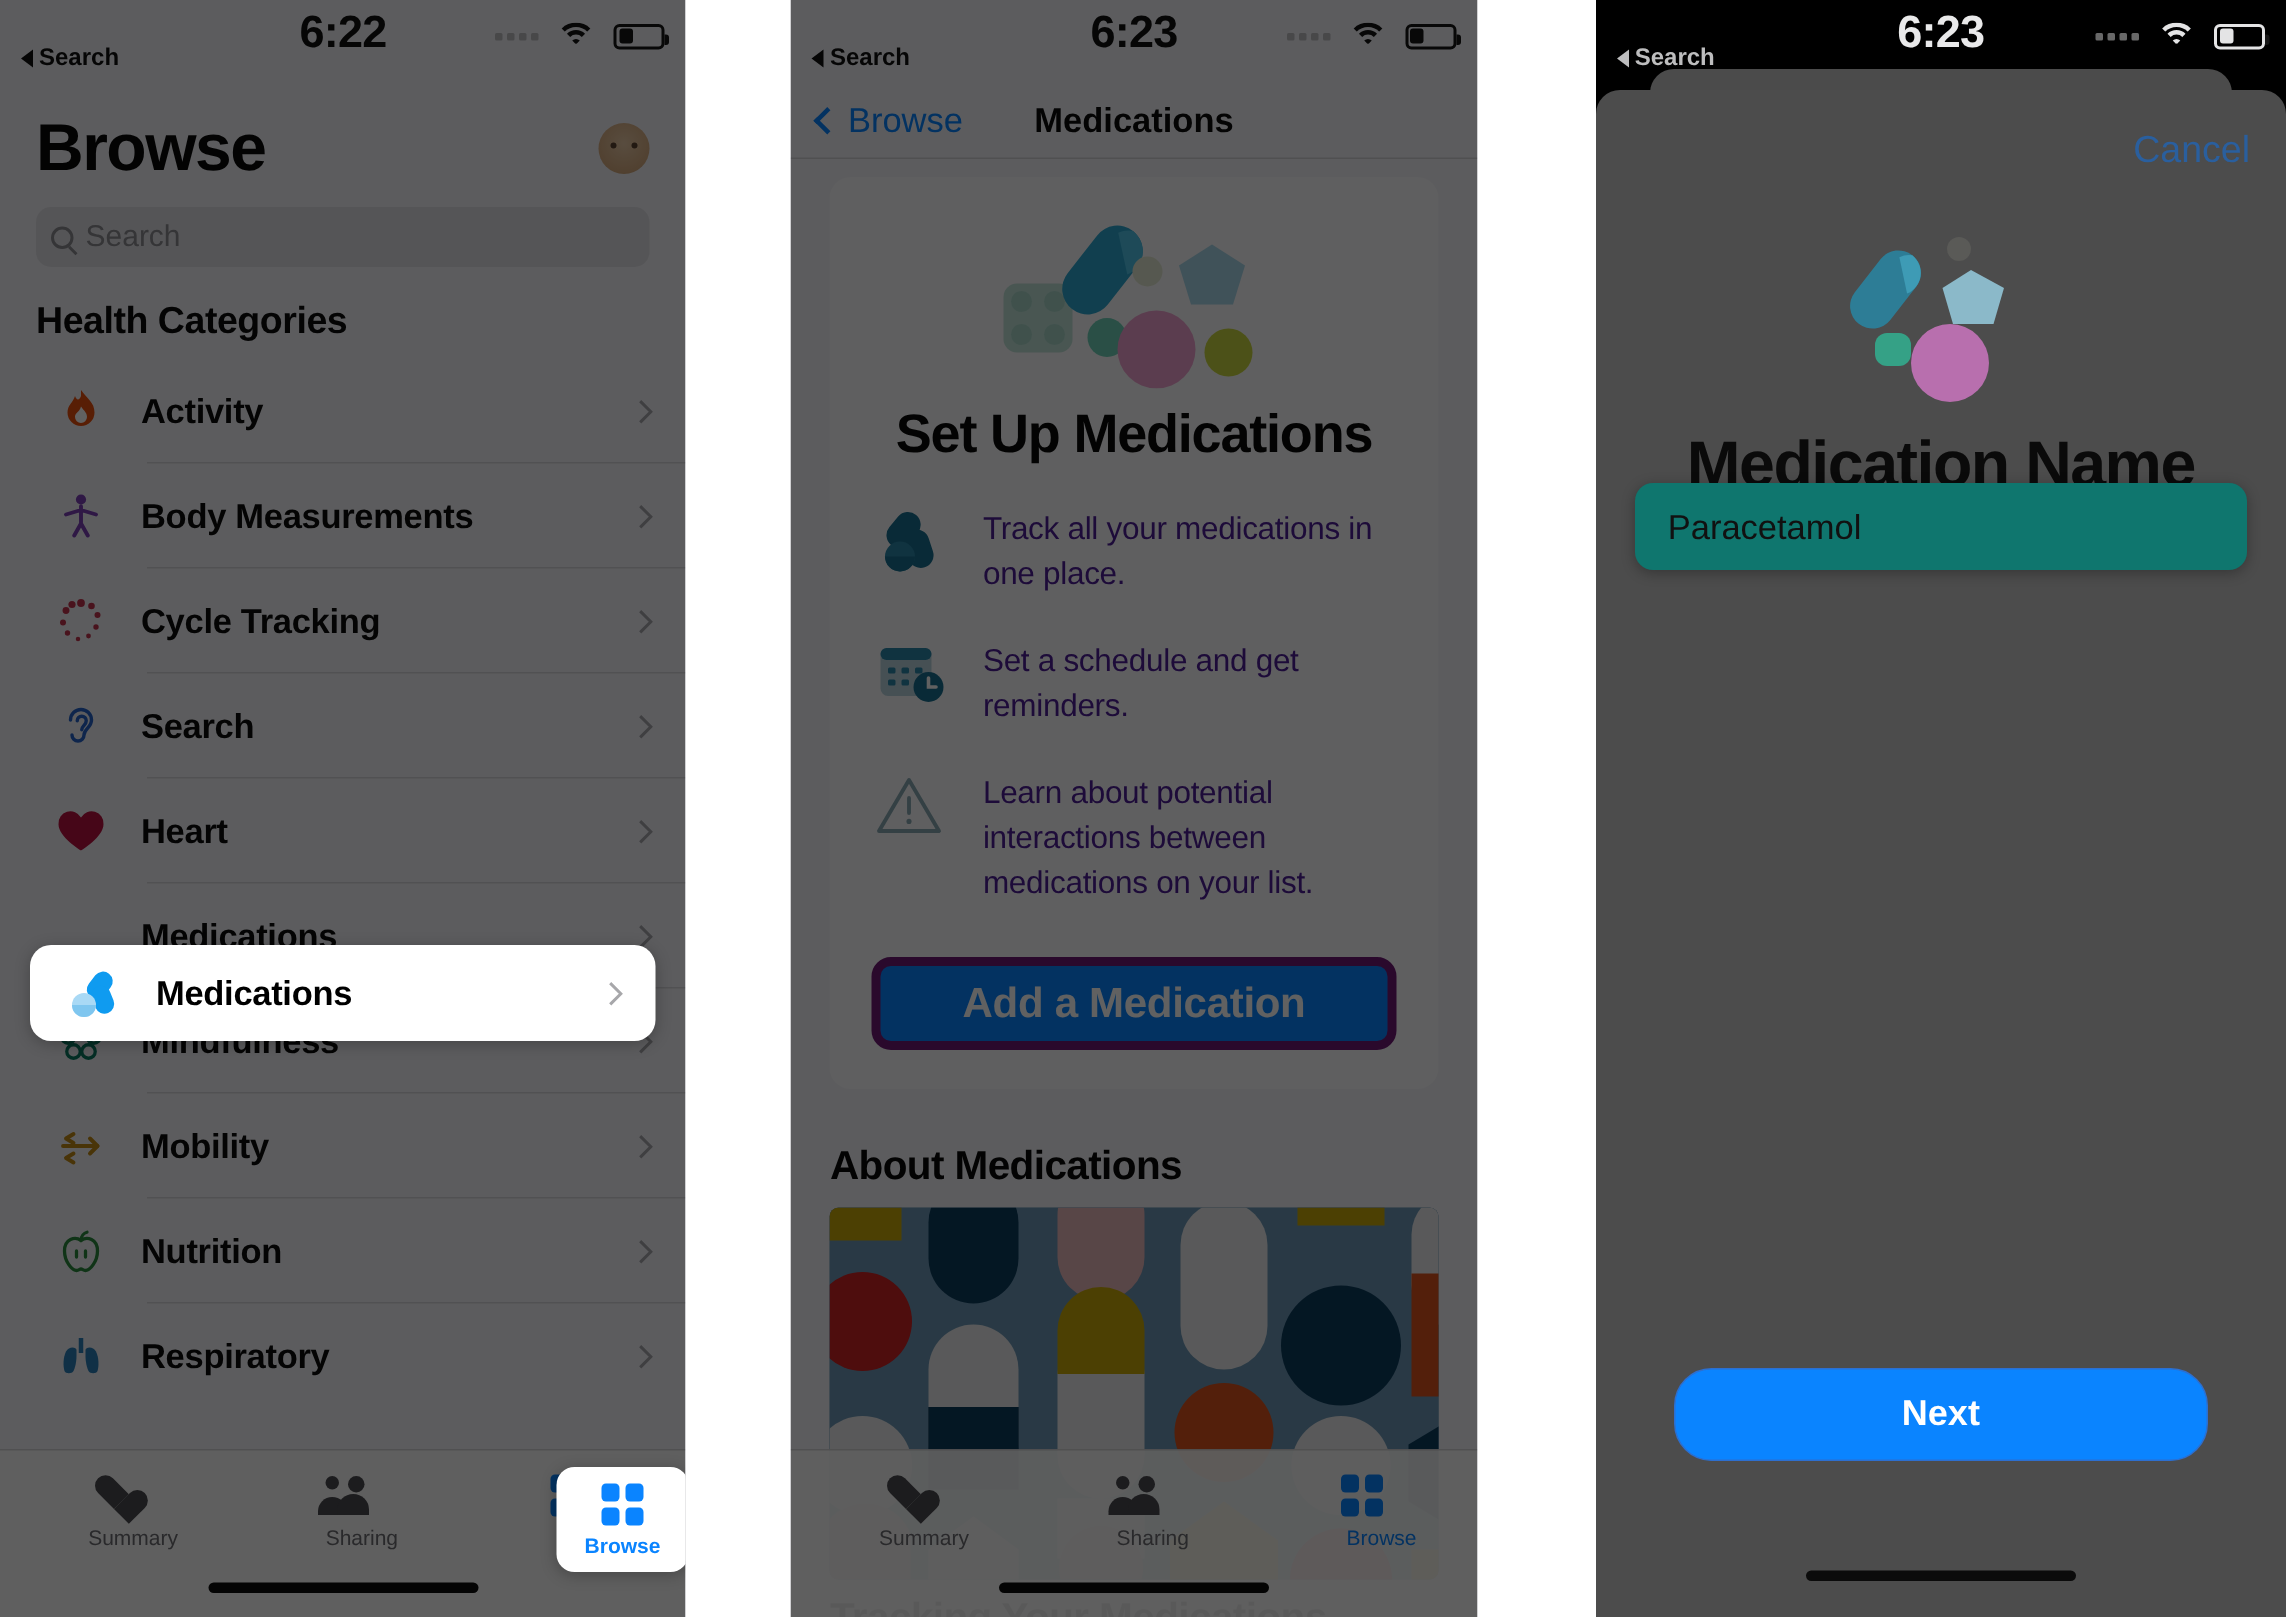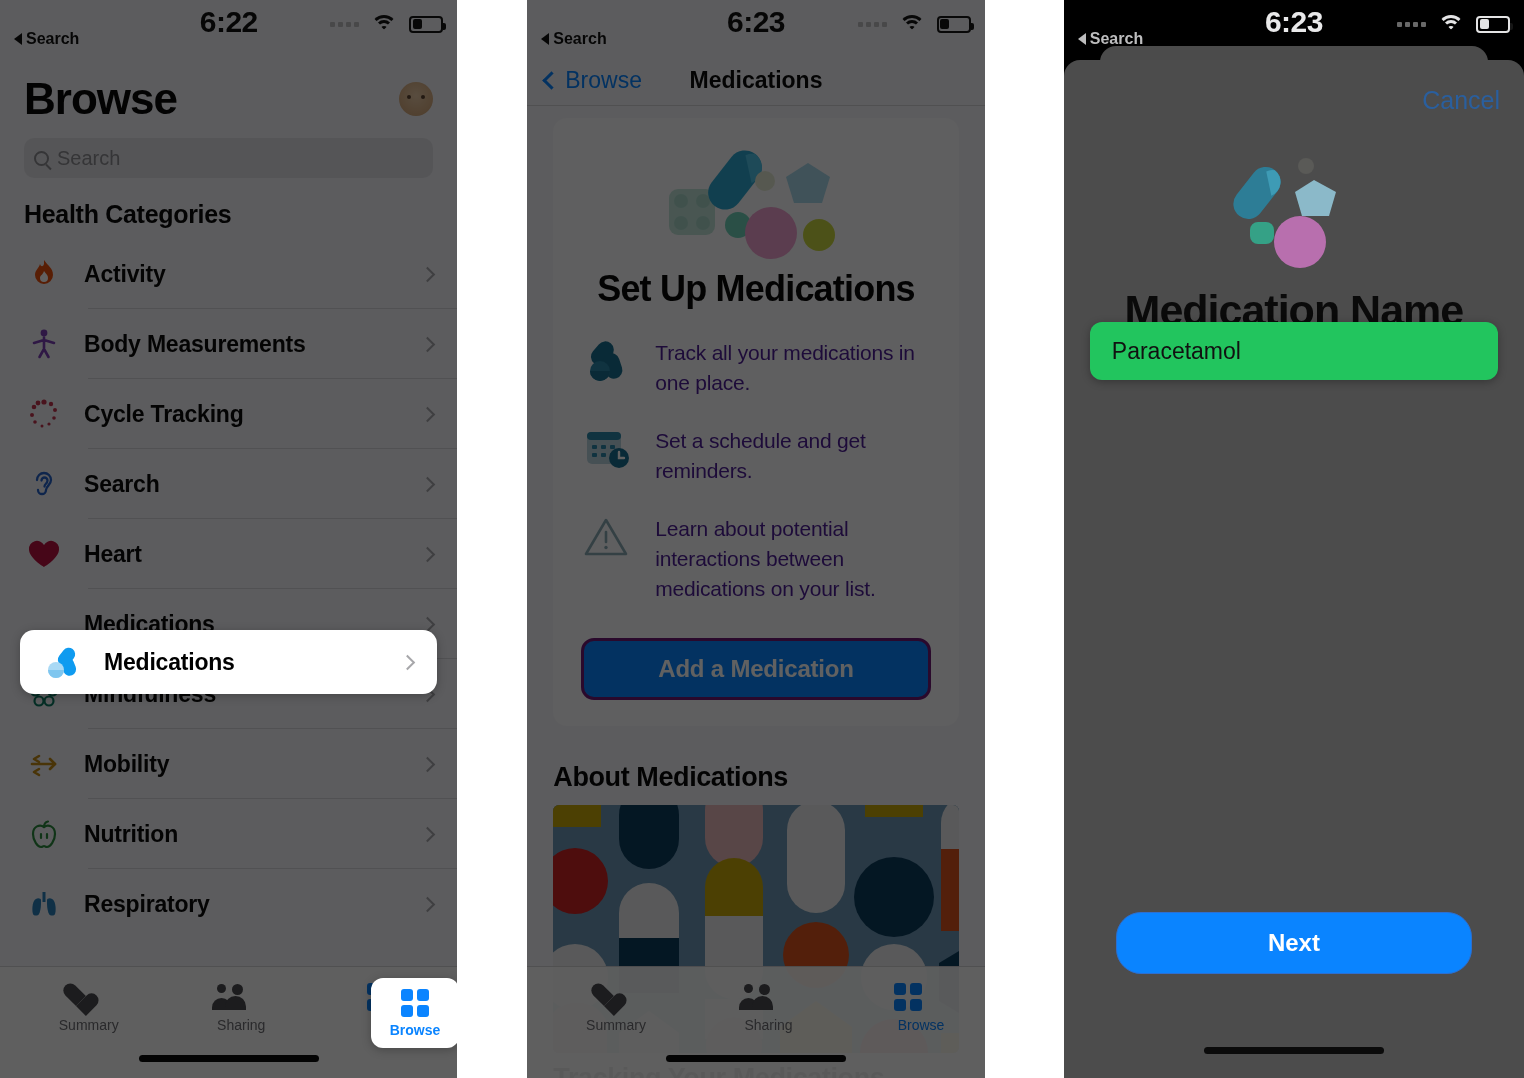--- a/index.html
+++ b/index.html
@@ -76,21 +76,21 @@
     background:rgba(142,142,147,0.18);
     display:flex; align-items:center; gap:8px; padding:0 10px;
   }
   .searchbar .mag {
     width:15px;height:15px;border:2px solid #8b8b90;border-radius:50%;position:relative;
   }
   .searchbar .mag::after{content:"";position:absolute;right:-5px;bottom:-4px;width:7px;height:2px;background:#8b8b90;transform:rotate(45deg);}
   .searchbar .ph { color:#8b8b90; font-size:20px; }
   .section-title { font-size:25px; font-weight:700; color:#0b0b0b; padding:22px 24px 10px 24px; letter-spacing:-0.3px; }
 
-  .cat-list { padding:0 0 0 0; }
+  .cat-list { padding:0 0 0 10px; }
   .cat-row {
     position:relative;
     display:flex; align-items:center; gap:20px;
     height:70px; padding:0 24px;
   }
   .cat-row::after{
     content:""; position:absolute; left:88px; right:0; bottom:0; height:1px; background:rgba(60,60,67,0.16);
   }
   .cat-row.last::after{ display:none; }
   .cat-ico { width:40px; height:40px; display:flex; align-items:center; justify-content:center; flex:0 0 40px; }
@@ -160,22 +160,22 @@
   .hero-img { height:120px; display:flex; align-items:center; justify-content:center; }
   .hero-title { text-align:center; font-size:36px; font-weight:700; color:#0a0a0a; letter-spacing:-0.8px; margin-top:8px; }
 
   .feat { display:flex; gap:20px; align-items:flex-start; margin-top:24px; padding:0 8px; }
   .feat-ico { flex:0 0 54px; height:54px; display:flex; align-items:center; justify-content:center; }
   .feat-txt { font-size:21px; line-height:30px; color:#4c1d95; padding-top:4px; letter-spacing:-0.2px; }
 
   .cta {
     margin:34px 8px 0 8px; height:62px; border-radius:13px; background:#0a84ff;
     display:flex; align-items:center; justify-content:center;
-    color:#fff; font-size:24px; font-weight:700; letter-spacing:-0.2px;
-    border:3px solid #701a75;
+    color:#fff; font-size:28px; font-weight:700; letter-spacing:-0.2px;
+    border:6px solid #701a75;
   }
 
   .about-title { font-size:27px; font-weight:700; color:#0a0a0a; padding:36px 26px 12px 26px; letter-spacing:-0.4px; }
   .about-img {
     margin:0 26px; height:248px; border-radius:6px; overflow:hidden; position:relative;
     background:#6d97b5;
   }
   .about-sub {
     font-size:27px; font-weight:700; color:#0a0a0a; padding:10px 26px 0 26px;
     letter-spacing:-0.4px; white-space:nowrap; overflow:hidden;
@@ -194,21 +194,21 @@
   .sheet-cancel {
     position:absolute; right:24px; top:26px; font-size:25px; color:#2a5f9e; font-weight:400;
   }
   .med-hero { padding-top:96px; display:flex; align-items:center; justify-content:center; }
   .sheet-title {
     text-align:center; font-size:43px; font-weight:700; color:#0a0a0a;
     letter-spacing:-1px; margin-top:14px;
   }
   .med-input-spot {
     position:absolute; left:26px; right:26px; top:322px; height:58px;
-    background:#22c55e; border-radius:12px; box-shadow:0 2px 9px rgba(0,0,0,.3);
+    background:#0f766e; border-radius:12px; box-shadow:0 2px 9px rgba(0,0,0,.3);
     display:flex; align-items:center; padding:0 22px;
     z-index:40;
   }
   .med-input-spot span { font-size:23px; color:#111; }
   .next-btn {
     position:absolute; left:52px; right:52px; bottom:104px; height:62px;
     background:#0a84ff; border:1px solid #2d6fd0; border-radius:25px;
     display:flex; align-items:center; justify-content:center;
     color:#fff; font-size:24px; font-weight:700;
   }

